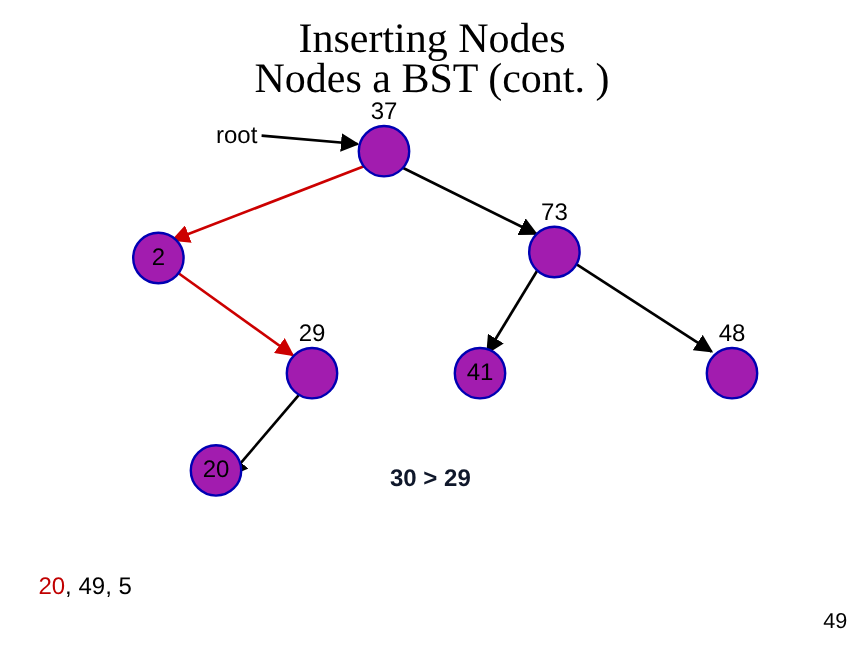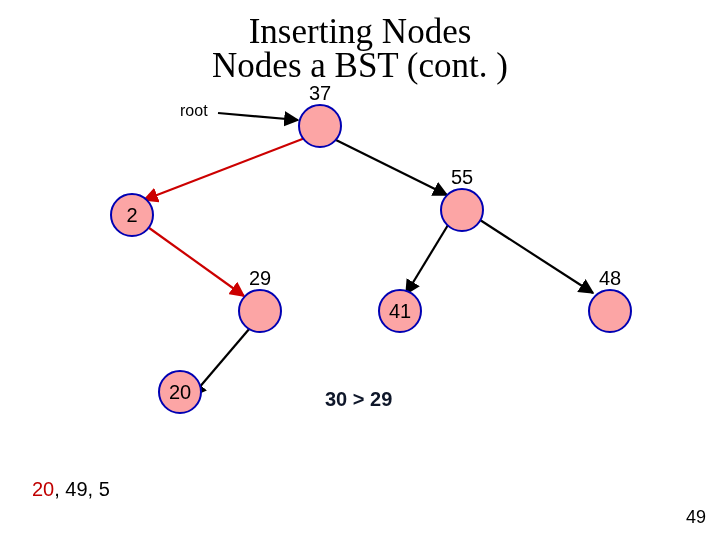--- a/index.html
+++ b/index.html
@@ -19,30 +19,30 @@
     font-size: 35px;
     color: #000;
     line-height: 1.15;
   }
   .title-line1 { top: 12px; }
   .title-line2 { top: 46px; }
 
   .label-root {
     position: absolute;
     font-family: Arial, Helvetica, sans-serif;
-    font-size: 16px;
+    font-size: 20px;
     color: #000;
   }
   .node {
     position: absolute;
     width: 44px;
     height: 44px;
     border: 2.5px solid #0000b3;
     border-radius: 50%;
-    background: #fca5a5;
+    background: #a21caf;
     box-sizing: border-box;
   }
   .node span {
     font-family: Arial, Helvetica, sans-serif;
     font-size: 20px;
     color: #000;
   }
   .above-val {
     position: absolute;
     left: 50%;
@@ -118,21 +118,21 @@
   <line x1="250" y1="328" x2="192" y2="396" stroke="#000" stroke-width="2.2" marker-end="url(#ah-black)"></line>
 </svg>
 
 <div class="node" style="left:298px; top:104px;">
   <span class="above-val">37</span>
 </div>
 <div class="node" style="left:110px; top:193px;">
   <span class="center-val">2</span>
 </div>
 <div class="node" style="left:440px; top:188px;">
-  <span class="above-val">55</span>
+  <span class="above-val">73</span>
 </div>
 <div class="node" style="left:238px; top:289px;">
   <span class="above-val">29</span>
 </div>
 <div class="node" style="left:378px; top:289px;">
   <span class="center-val">41</span>
 </div>
 <div class="node" style="left:588px; top:289px;">
   <span class="above-val">48</span>
 </div>

